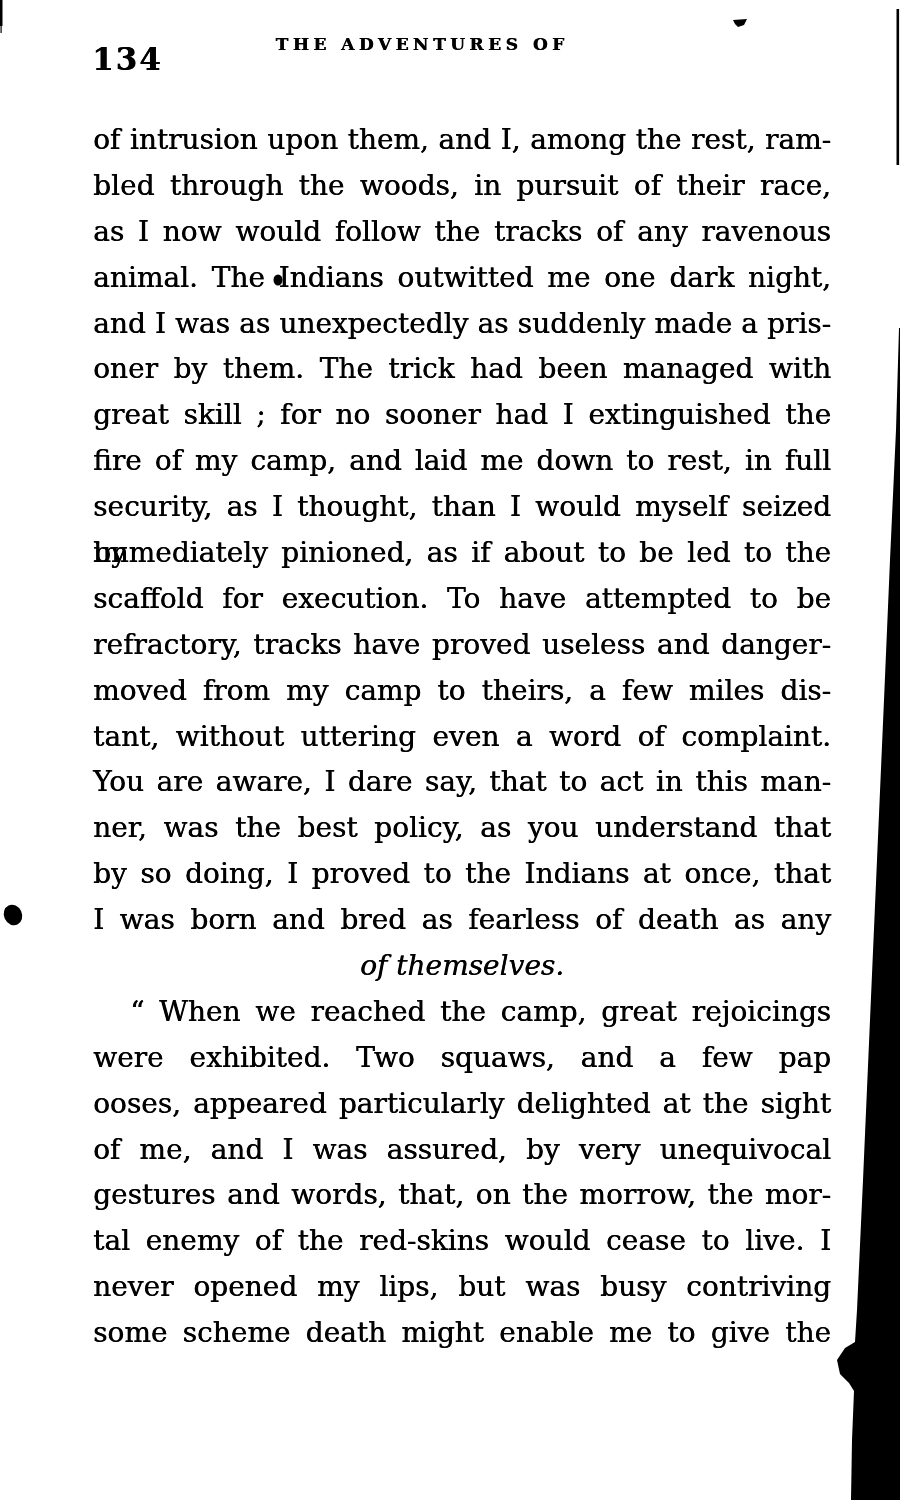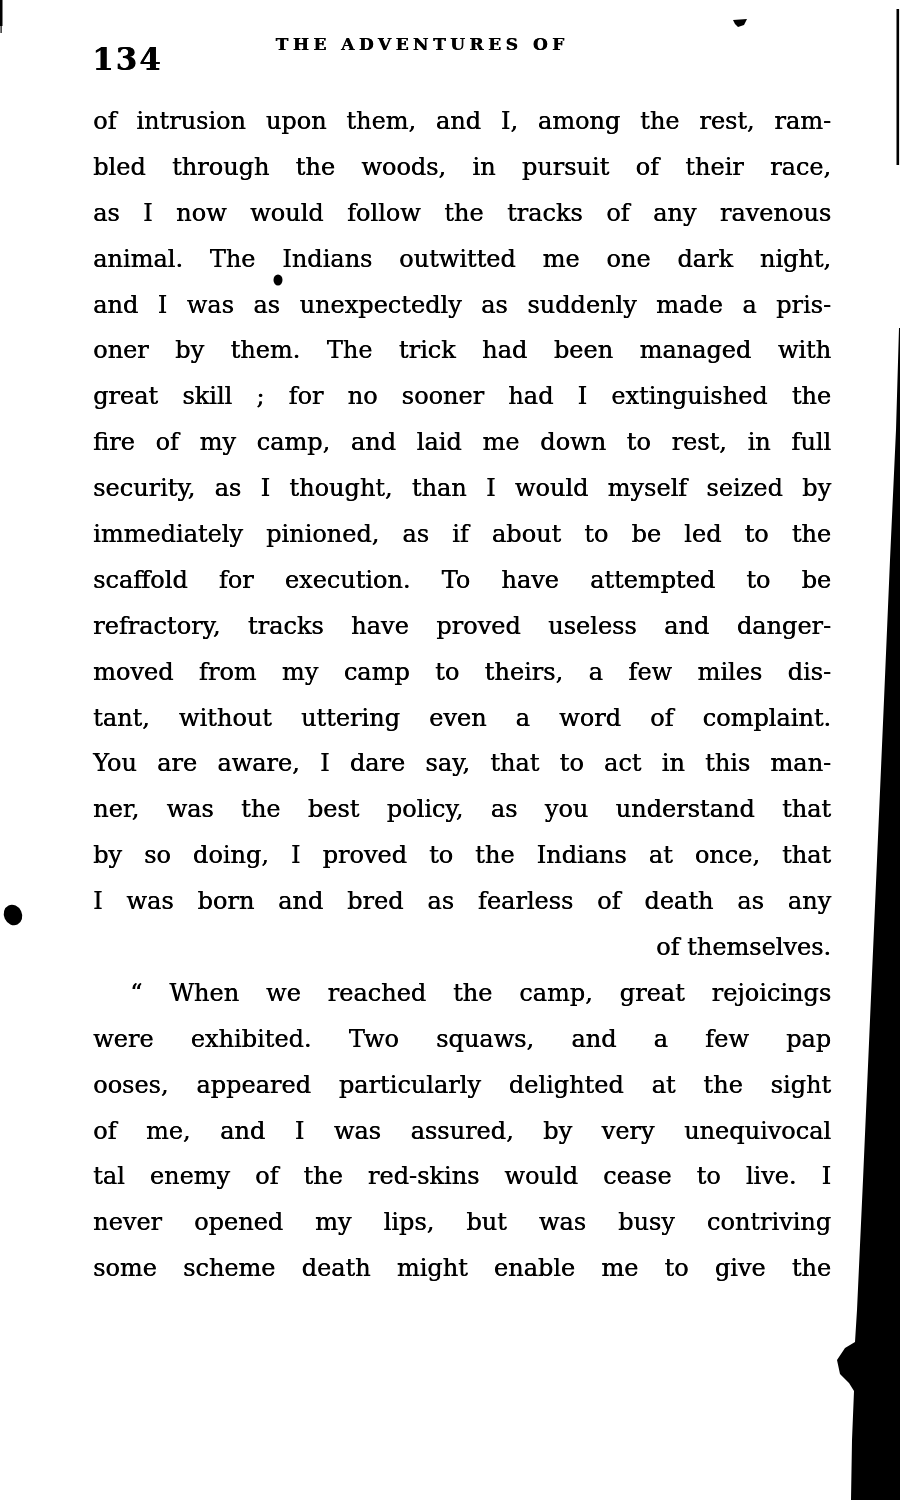--- a/index.html
+++ b/index.html
@@ -33,35 +33,36 @@
     transform: translateX(-50%);
     font-size: 17px;
     font-weight: bold;
     letter-spacing: 4.5px;
     white-space: nowrap;
     text-shadow: 0.5px 0 currentColor;
   }
   .textblock {
     position: absolute;
     left: 93px;
-    top: 99px;
+    top: 117px;
     width: 738px;
-    font-size: 24px;
+    font-size: 28px;
     text-shadow: 0.45px 0 currentColor;
   }
   .line {
     height: 45.9px;
     line-height: 45.9px;
   }
   .line.j {
     text-align: justify;
     text-align-last: justify;
   }
   .line.short {
-    text-align: right;
+    text-align: center;
+    font-style: italic;
   }
   .line.indent {
     text-indent: 37px;
   }
   .artifacts {
     position: absolute;
     left: 0;
     top: 0;
     pointer-events: none;
   }
@@ -91,20 +92,21 @@
     <div class="line j">tant, without uttering even a word of complaint.</div>
     <div class="line j">You are aware, I dare say, that to act in this man-</div>
     <div class="line j">ner, was the best policy, as you understand that</div>
     <div class="line j">by so doing, I proved to the Indians at once, that</div>
     <div class="line j">I was born and bred as fearless of death as any</div>
     <div class="line short">of themselves.</div>
     <div class="line j indent">“ When we reached the camp, great rejoicings</div>
     <div class="line j">were exhibited. Two squaws, and a few pap</div>
     <div class="line j">ooses, appeared particularly delighted at the sight</div>
     <div class="line j">of me, and I was assured, by very unequivocal</div>
+    <div class="line j">gestures and words, that, on the morrow, the mor-</div>
     <div class="line j">tal enemy of the red-skins would cease to live. I</div>
     <div class="line j">never opened my lips, but was busy contriving</div>
     <div class="line j">some scheme death might enable me to give the</div>
   </div>
 
   <svg class="artifacts" width="900" height="1500" viewBox="0 0 900 1500" aria-hidden="true">
 
     <rect x="0" y="0" width="2.5" height="26" fill="#000"></rect>
     <rect x="0.5" y="26" width="1.2" height="7" fill="#000"></rect>
 

